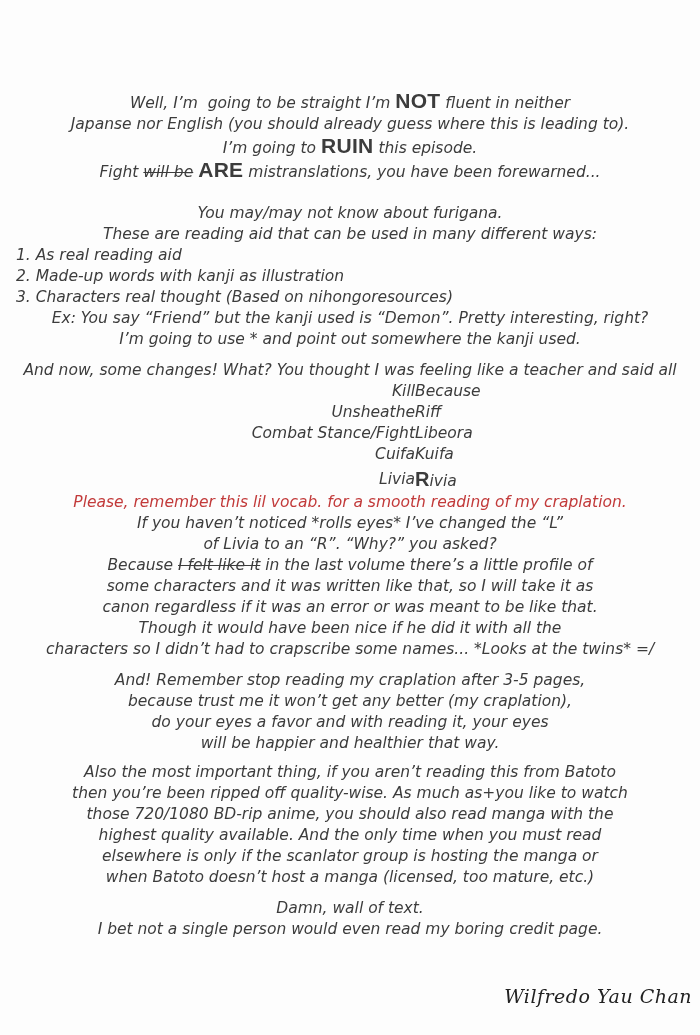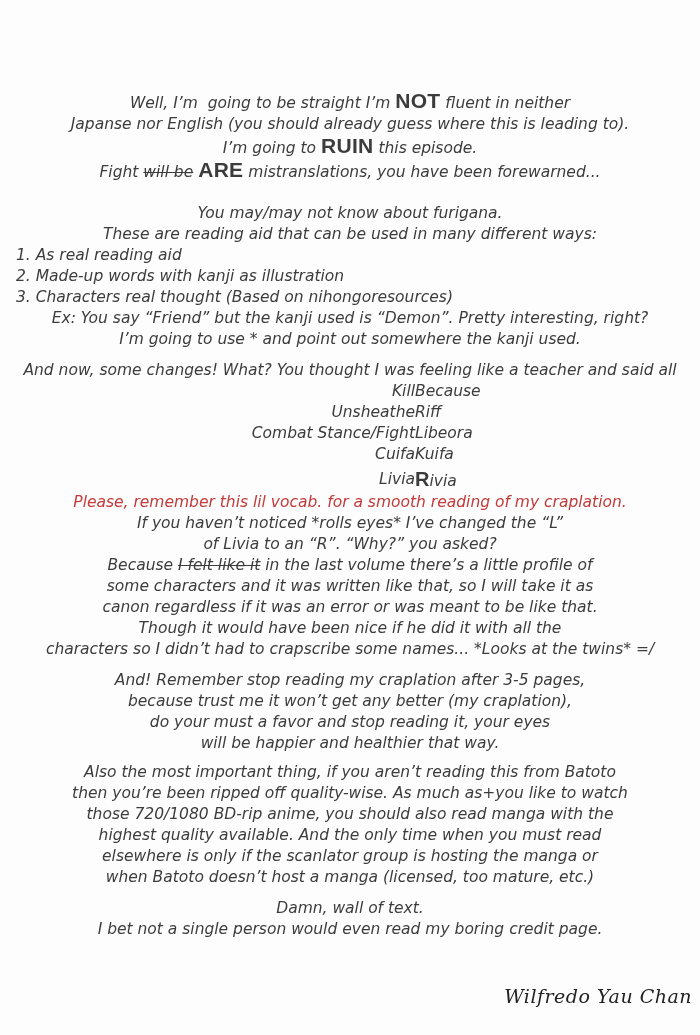--- a/index.html
+++ b/index.html
@@ -113,21 +113,21 @@
     <div class="line"><span>Because </span><span class="seg-s">I felt like it</span><span> in the last volume there’s a little profile of</span></div>
     <div class="line"><span>some characters and it was written like that, so I will take it as</span></div>
     <div class="line"><span>canon regardless if it was an error or was meant to be like that.</span></div>
     <div class="line"><span>Though it would have been nice if he did it with all the</span></div>
     <div class="line"><span>characters so I didn’t had to crapscribe some names... *Looks at the twins* =/</span></div>
   </div>
 
   <div class="sec-advice">
     <div class="line"><span>And! Remember stop reading my craplation after 3-5 pages,</span></div>
     <div class="line"><span>because trust me it won’t get any better (my craplation),</span></div>
-    <div class="line"><span>do your must a favor and stop reading it, your eyes</span></div>
+    <div class="line"><span>do your eyes a favor and with reading it, your eyes</span></div>
     <div class="line"><span>will be happier and healthier that way.</span></div>
   </div>
 
   <div class="sec-batoto">
     <div class="line"><span>Also the most important thing, if you aren’t reading this from Batoto</span></div>
     <div class="line"><span>then you’re been ripped off quality-wise. As much as+you like to watch</span></div>
     <div class="line"><span>those 720/1080 BD-rip anime, you should also read manga with the</span></div>
     <div class="line"><span>highest quality available. And the only time when you must read</span></div>
     <div class="line"><span>elsewhere is only if the scanlator group is hosting the manga or</span></div>
     <div class="line"><span>when Batoto doesn’t host a manga (licensed, too mature, etc.)</span></div>

